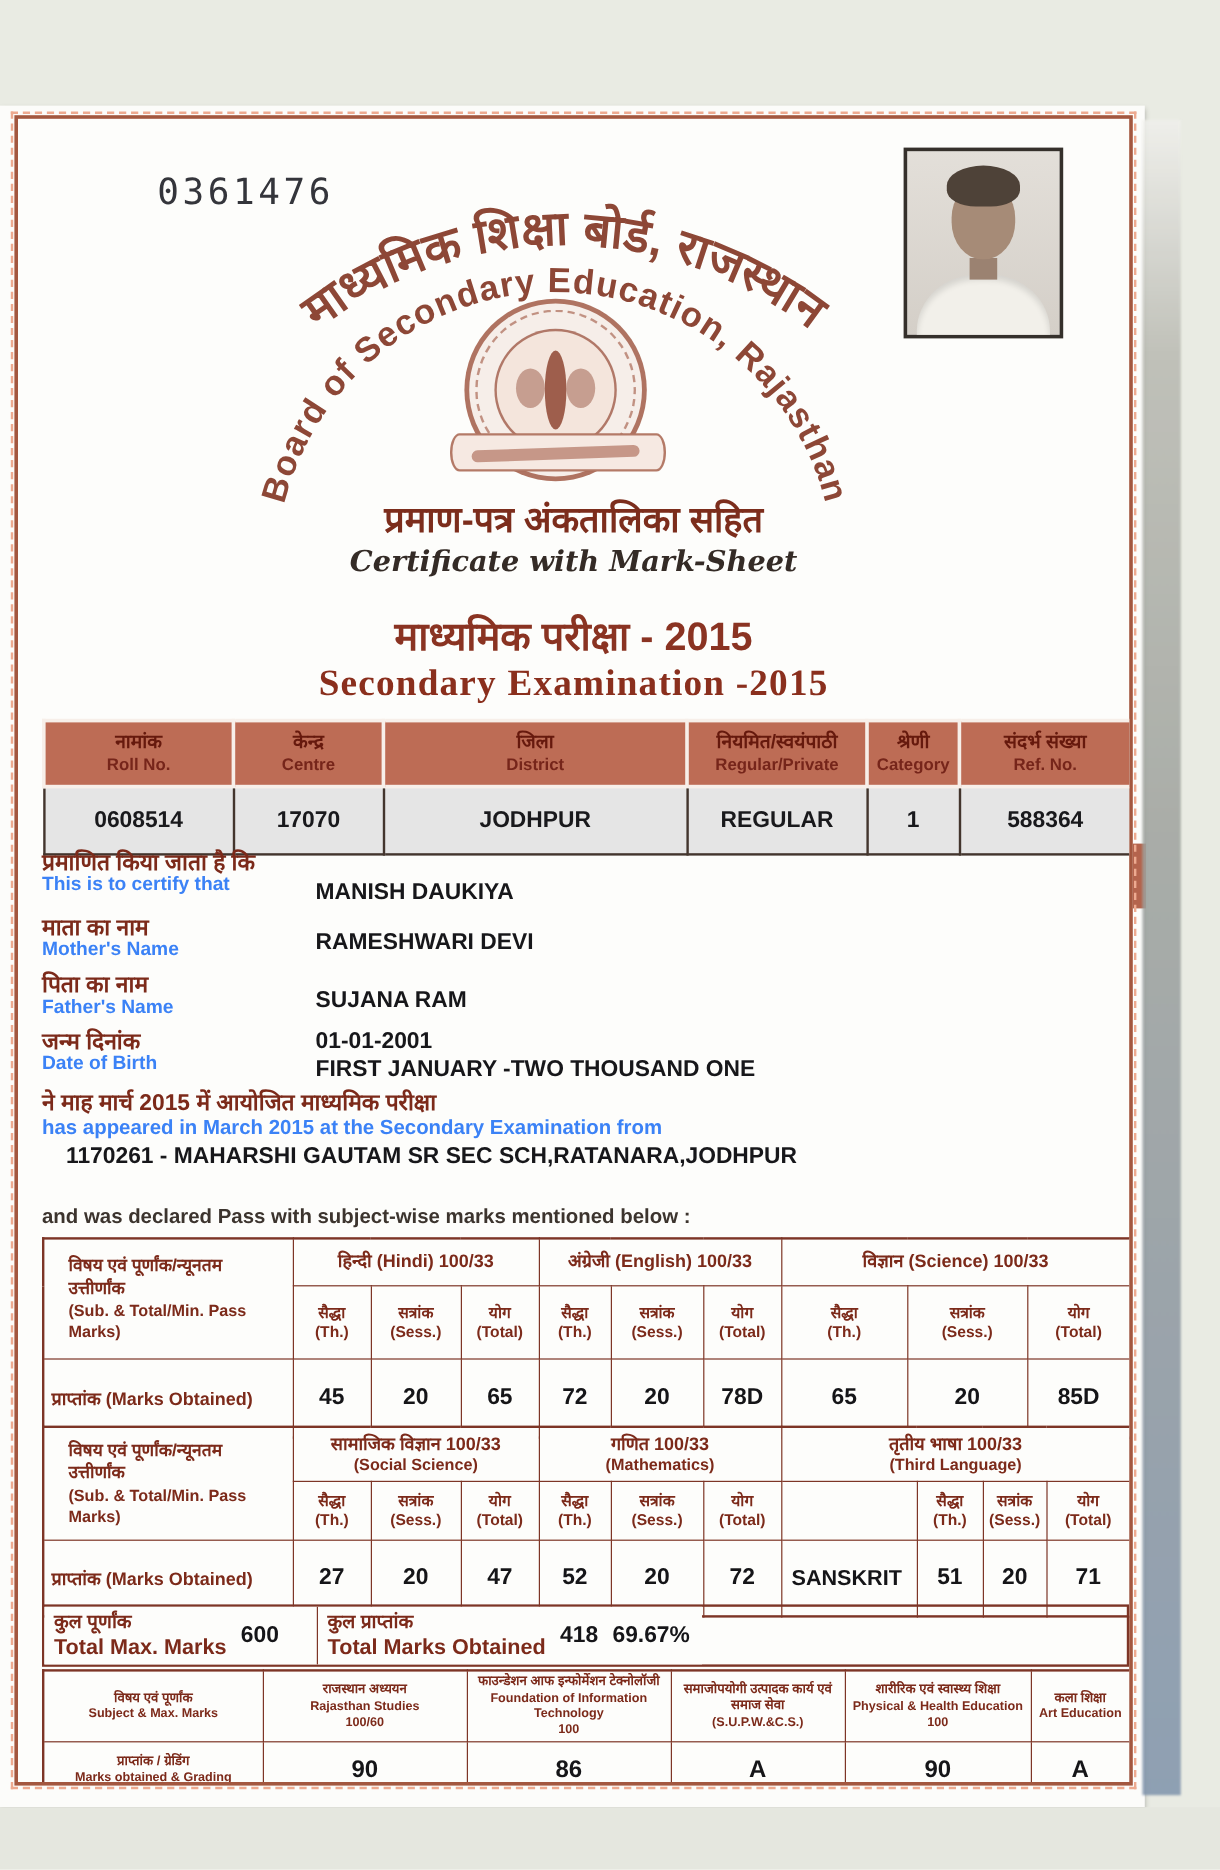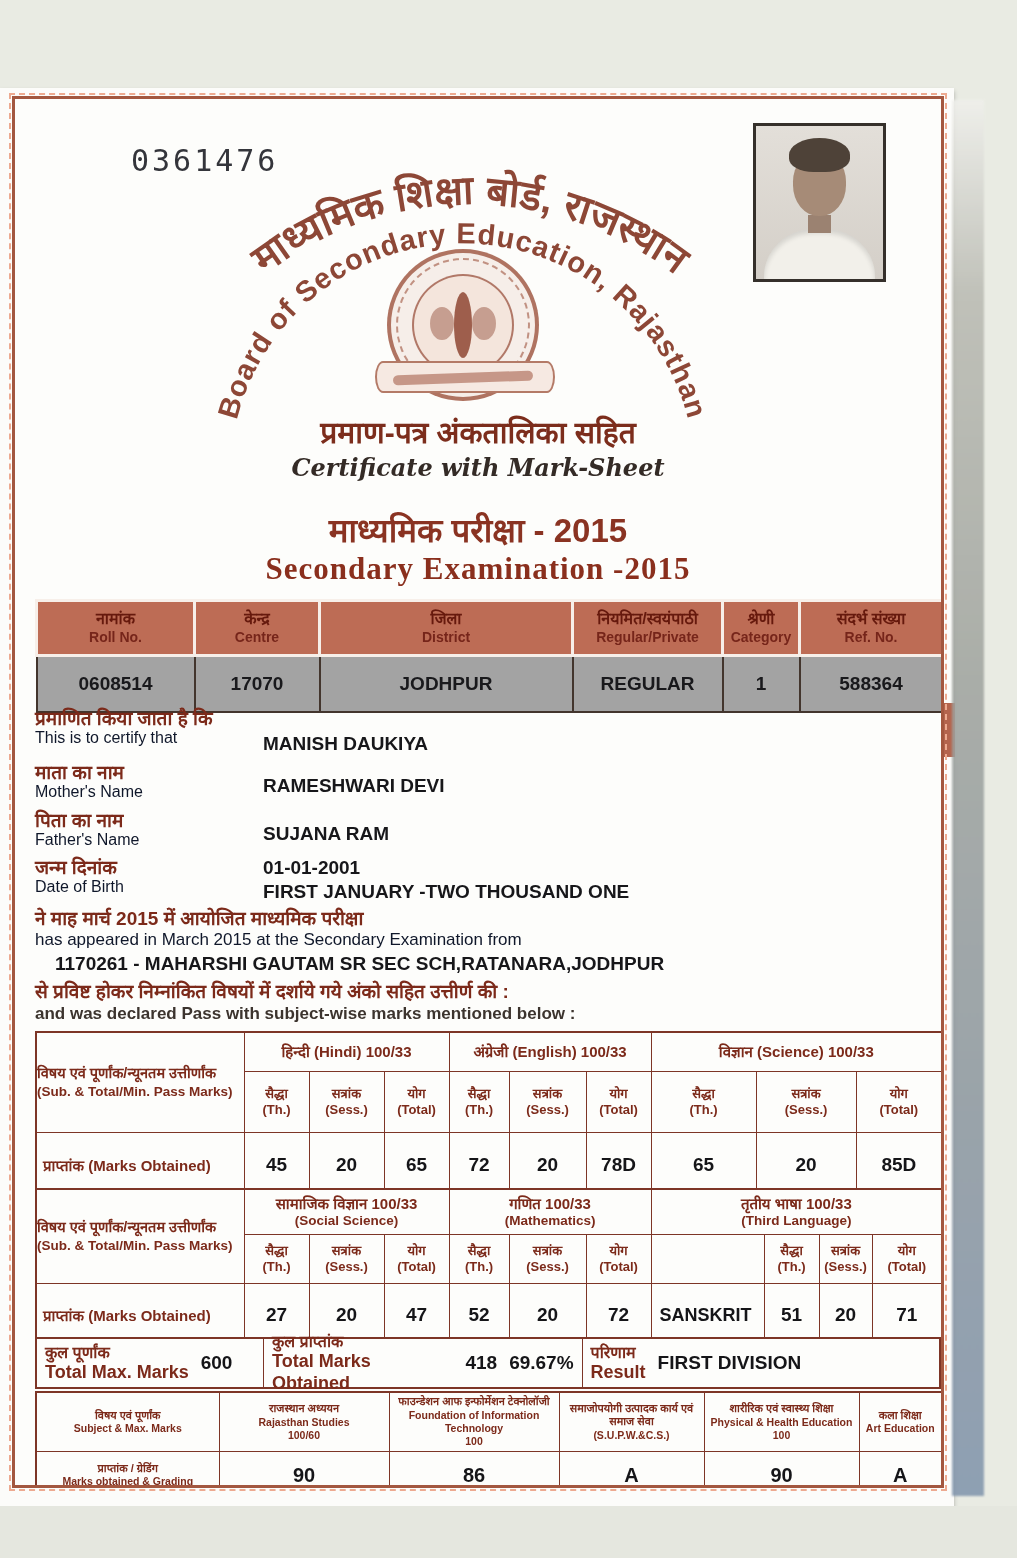--- a/index.html
+++ b/index.html
@@ -70,32 +70,32 @@
   table{border-collapse:collapse;table-layout:fixed;}
   .info-table{position:absolute;left:20px;top:500px;width:906px;border:2px solid #7d3526;}
   .info-table th{
     background:#bd6c55;border:3px solid #f7efe9;vertical-align:middle;
     padding:2px 4px;height:48px;
   }
   .info-table th .hi{display:block;font-size:16px;font-weight:bold;color:#66190d;line-height:1.15;}
   .info-table th .en{display:block;font-size:14px;font-weight:bold;color:#7a241666;color:#76251a;line-height:1.2;}
   .info-table td{
     border:2px solid #43352d;height:52px;text-align:center;vertical-align:middle;
-    font-size:19px;font-weight:bold;color:#19191c;background:#a3a3a3;
+    font-size:19px;font-weight:bold;color:#19191c;background:#e5e5e5;
   }
   
   .lbl-hi{position:absolute;left:20px;font-size:19px;font-weight:bold;color:#7c2a1a;white-space:nowrap;}
-  .lbl-en{position:absolute;left:20px;font-size:16px;font-weight:normal;color:#0f172a;white-space:nowrap;}
+  .lbl-en{position:absolute;left:20px;font-size:16px;font-weight:bold;color:#3b82f6;white-space:nowrap;}
   .val{position:absolute;left:248px;font-size:19px;font-weight:bold;color:#17171a;white-space:nowrap;}
   .school-line{position:absolute;left:40px;font-size:19px;font-weight:bold;color:#17171a;white-space:nowrap;}
   .decl-en{position:absolute;left:20px;font-size:17px;font-weight:bold;color:#3c342e;white-space:nowrap;}
   
   .marks{position:absolute;left:20px;border:2px solid #7d3526;}
   .marks td{border:1.5px solid #7d3526;vertical-align:middle;text-align:center;background:#fdfdfb;}
-  .marks .rowhead{padding:4px 0;text-align:left;}
+  .marks .rowhead{padding:4px 20px;text-align:left;}
   .marks .rowhead .hi{display:block;font-size:14.5px;font-weight:bold;color:#7c2a1a;line-height:1.3;}
   .marks .rowhead .en{display:block;font-size:13.5px;font-weight:bold;color:#7c2a1a;line-height:1.3;}
   .marks .group .hi{display:block;font-size:15px;font-weight:bold;color:#7c2a1a;line-height:1.2;}
   .marks .group .en{display:block;font-size:13.5px;font-weight:bold;color:#7c2a1a;line-height:1.2;}
   .marks .sub span{display:block;font-size:13px;font-weight:bold;color:#7c2a1a;line-height:1.25;}
   .marks .num{font-size:19px;font-weight:bold;color:#151518;}
   .marks .subject{font-size:18px;font-weight:bold;color:#151518;text-align:left;padding-left:8px;}
   .marks .obt{font-size:15px;font-weight:bold;color:#7c2a1a;text-align:left;padding-left:6px;}
   
   .totals{position:absolute;left:20px;top:1238px;width:906px;height:52px;display:flex;border:2px solid #7d3526;box-sizing:border-box;}
@@ -221,21 +221,20 @@
     <div class="val" style="top:724px">SUJANA RAM</div>
 
     <div class="lbl-hi" style="top:755px">जन्म दिनांक</div>
     <div class="lbl-en" style="top:779px">Date of Birth</div>
     <div class="val" style="top:758px">01-01-2001</div>
     <div class="val" style="top:782px">FIRST JANUARY -TWO THOUSAND ONE</div>
 
     <div class="lbl-hi" style="top:806px">ने माह मार्च 2015 में आयोजित माध्यमिक परीक्षा</div>
     <div class="lbl-en" style="top:831px;font-size:17px">has appeared in March 2015 at the Secondary Examination from</div>
     <div class="school-line" style="top:854px">1170261 - MAHARSHI GAUTAM SR SEC SCH,RATANARA,JODHPUR</div>
-    <div class="lbl-hi" style="top:879px">से प्रविष्ट होकर निम्नांकित विषयों में दर्शाये गये अंको सहित उत्तीर्ण की :</div>
     <div class="decl-en" style="top:905px">and was declared Pass with subject-wise marks mentioned below :</div>
 
     <table class="marks" style="top:932px;width:906px">
       <colgroup>
           <col style="width:208px">
           <col style="width:65px">
           <col style="width:75px">
           <col style="width:65px">
           <col style="width:60px">
           <col style="width:77px">
@@ -410,27 +409,20 @@
         <div class="tot-val">600</div>
       </div>
       <div class="tot-cell" style="width:320px">
         <div class="tot-lbl">
             <span class="hi">कुल प्राप्तांक</span>
             <span class="en">Total Marks Obtained</span>
           </div>
         <div class="tot-val">418</div>
         <div class="tot-val">69.67%</div>
       </div>
-      <div class="tot-cell" style="width:358px">
-        <div class="tot-lbl">
-            <span class="hi">परिणाम</span>
-            <span class="en">Result</span>
-          </div>
-        <div class="tot-val">FIRST DIVISION</div>
-      </div>
     </div>
 
     <table class="extra">
       <colgroup>
           <col style="width:183px">
           <col style="width:170px">
           <col style="width:170px">
           <col style="width:145px">
           <col style="width:155px">
           <col style="width:83px">

